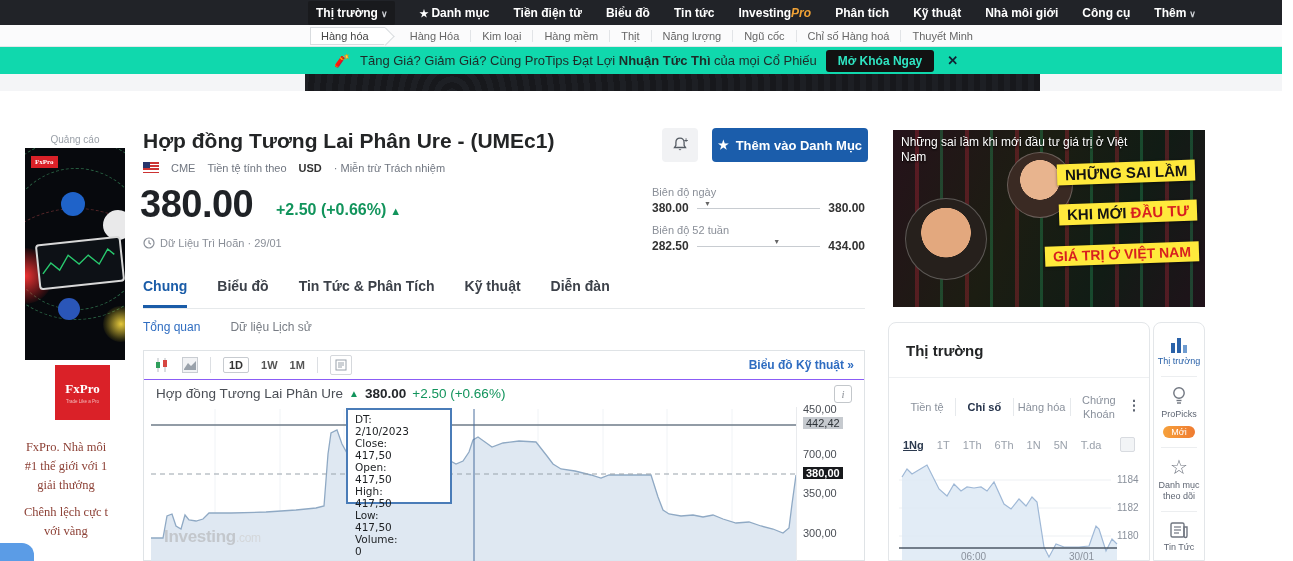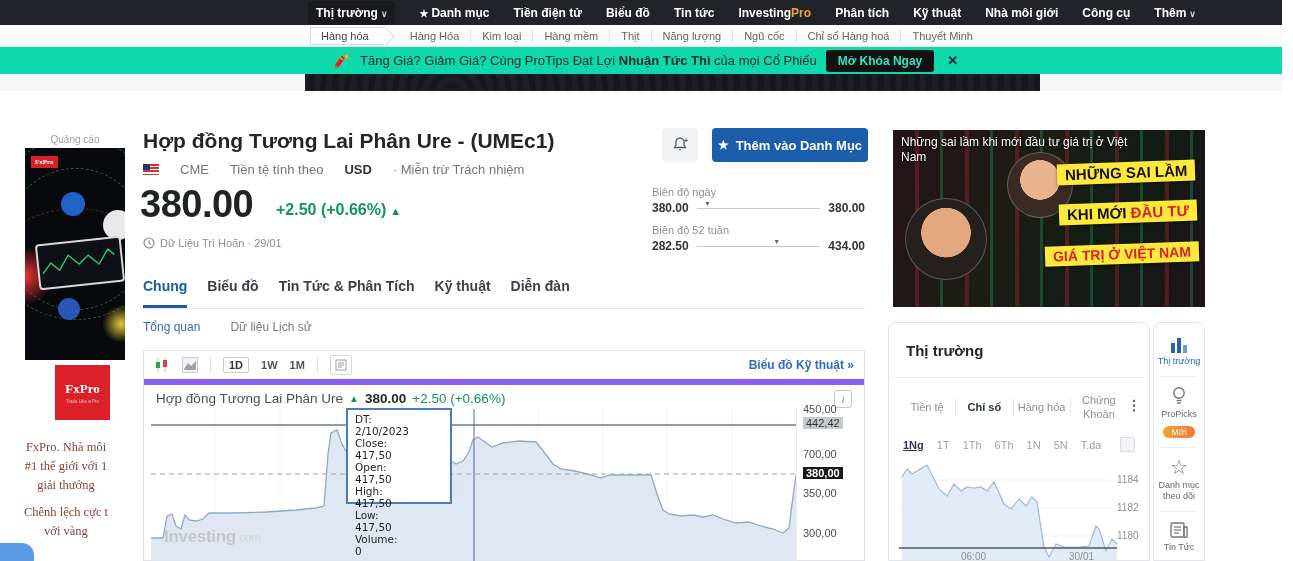--- a/index.html
+++ b/index.html
@@ -5,21 +5,21 @@
   html,body{margin:0;padding:0;background:#fff;}
   #page{position:relative;width:1282px;height:561px;overflow:hidden;background:#fff;
         font-family:"Liberation Sans",sans-serif;-webkit-font-smoothing:antialiased;}
   .abs{position:absolute;}
   
   #topbar{left:0;top:0;width:1293px;height:25px;background:#212328;display:flex;align-items:center;padding-left:308px;box-sizing:border-box;gap:24px;}
   .topnav-item{color:#fff;font-size:12px;font-weight:bold;white-space:nowrap;cursor:pointer;}
   .topnav-item .caret{font-size:9px;color:#cfd2d6;margin-left:3px;}
   .topnav-item .star{font-size:10px;margin-right:3px;color:#fff;}
   #nav-thitruong{background:#191a1d;padding:5px 8px;border-radius:2px;}
-  .pro-orange{color:#f0a236;}
+  .pro-orange{color:#f0a236;font-style:italic;}
   
   #subnav{left:0;top:25px;width:1293px;height:22px;background:#fbfbfc;border-bottom:1px solid #e4e6e8;display:flex;align-items:center;padding-left:310px;box-sizing:border-box;}
   .crumb{position:relative;background:#fff;border:1px solid #d9dcdf;border-right:none;font-size:11px;color:#444;padding:2px 16px 2px 10px;margin-right:14px;}
   .crumb:after{content:"";position:absolute;right:-7px;top:2px;width:12px;height:12px;background:#fff;border-top:1px solid #d9dcdf;border-right:1px solid #d9dcdf;transform:rotate(45deg);}
   .subnav-item{font-size:11px;color:#666;padding:0 11px;border-right:1px solid #e2e4e7;cursor:pointer;white-space:nowrap;}
   .subnav-item:last-child{border-right:none;}
   
   #promo{left:0;top:47px;width:1293px;height:27px;background:#10d8ad;display:flex;align-items:center;justify-content:center;gap:9px;}
   #promo .ptext{font-size:13px;color:#1e2b28;}
   #promo .ptext b{font-weight:bold;}
@@ -41,48 +41,48 @@
   #fxpro-chip{position:absolute;left:6px;top:8px;background:#da2128;color:#fff;font-family:"Liberation Serif",serif;font-size:7px;font-weight:bold;padding:2px 4px;}
   #ad-phone{position:absolute;left:12px;top:92px;width:82px;height:42px;background:#0d1116;border:2px solid #d8d8d8;border-radius:4px;transform:rotate(-6deg);}
   #fxpro-logo{left:55px;top:365px;width:55px;height:55px;background:#da2128;display:flex;flex-direction:column;align-items:center;justify-content:center;}
   #fxpro-logo .big{color:#fff;font-family:"Liberation Serif",serif;font-weight:bold;font-size:13px;}
   #fxpro-logo .sub{color:#f3bcbc;font-size:4.5px;margin-top:2px;}
   #ad-text{left:0px;top:438px;width:132px;text-align:center;font-family:"Liberation Serif",serif;font-size:12.5px;line-height:19px;color:#8d4136;}
   #ad-text .para2{margin-top:8px;}
   #feedback-bubble{left:0;top:543px;width:34px;height:18px;background:#5b9ce6;border-radius:0 12px 0 0;}
   
   #title{left:143px;top:129px;font-size:21px;font-weight:bold;color:#232526;}
-  #meta{left:143px;top:162px;display:flex;align-items:center;gap:21px;font-size:13px;color:#707680;}
+  #meta{left:143px;top:162px;display:flex;align-items:flex-start;gap:12px;font-size:11px;color:#707680;}
   #meta .flag{width:16px;height:11px;position:relative;background:repeating-linear-gradient(#c33 0 1.6px,#fff 1.6px 3.2px);}
   #meta .flag:after{content:"";position:absolute;left:0;top:0;width:7px;height:6px;background:#27356b;}
   #meta .usd{color:#333;font-weight:bold;}
   #bell-btn{left:662px;top:128px;width:36px;height:34px;background:#f1f2f4;border-radius:4px;display:flex;align-items:center;justify-content:center;cursor:pointer;}
   #add-btn{left:712px;top:128px;width:156px;height:34px;background:#1b5dab;border-radius:4px;color:#fff;font-size:13px;font-weight:bold;display:flex;align-items:center;justify-content:center;gap:7px;cursor:pointer;}
   #add-btn .star{font-size:12px;}
   #price{left:140px;top:183px;font-size:38px;font-weight:bold;color:#1f2226;letter-spacing:-.5px;}
   #change{left:276px;top:201px;font-size:16px;font-weight:bold;color:#12945c;}
   #change .arr{font-size:11px;margin-left:4px;}
   #delayed{left:143px;top:237px;display:flex;align-items:center;gap:5px;font-size:11px;color:#8a8f98;}
   
   #ranges{left:652px;top:186px;width:213px;}
   .rng-label{font-size:11px;color:#8a8f98;margin-bottom:3px;}
   .rng-row{display:flex;align-items:center;gap:8px;margin-bottom:9px;}
   .rng-row .val{font-size:12px;font-weight:bold;color:#333;}
   .rng-line{flex:1;height:1px;background:#c8ccd1;position:relative;}
   .rng-marker{position:absolute;top:-8px;font-size:7px;color:#666;}
   
-  #tabs{left:143px;top:278px;width:722px;display:flex;gap:20px;border-bottom:1px solid #e6e9eb;}
+  #tabs{left:143px;top:278px;width:722px;display:flex;gap:30px;border-bottom:1px solid #e6e9eb;}
   .tab{font-size:14px;font-weight:bold;color:#3c4149;padding-bottom:11px;cursor:pointer;white-space:nowrap;}
   .tab.active{color:#1a5ca8;border-bottom:3px solid #1a5ca8;}
   #subtabs{left:143px;top:320px;display:flex;gap:30px;}
   .subtab{font-size:12px;color:#777c84;cursor:pointer;}
   .subtab.active{color:#2f6dc1;}
   
   #chart-card{left:143px;top:350px;width:722px;height:211px;border:1px solid #dfe3e6;box-sizing:border-box;background:#fff;}
-  #chart-toolbar{height:28px;border-bottom:6px solid #8b5cf6;display:flex;align-items:center;padding:0 10px;gap:12px;}
+  #chart-toolbar{height:28px;border-bottom:1px solid #8b5cf6;display:flex;align-items:center;padding:0 10px;gap:12px;}
   .tb-divider{width:1px;height:16px;background:#dcdfe3;}
   .range-chip{font-size:11px;font-weight:bold;color:#555;cursor:pointer;}
   .range-chip.active{border:1px solid #c7cbd0;border-radius:2px;padding:1px 5px;color:#333;background:#fff;}
   #news-box{width:20px;height:18px;border:1px solid #d5d8dc;border-radius:2px;display:flex;align-items:center;justify-content:center;cursor:pointer;}
   #tech-link{margin-left:auto;font-size:12px;font-weight:bold;color:#2f6dc1;cursor:pointer;}
   #chart-subhead{height:27px;display:flex;align-items:center;padding:0 12px;gap:6px;font-size:13.5px;color:#4a4e55;}
   #chart-subhead .up{color:#12945c;font-size:10px;}
   #chart-subhead .p{font-weight:bold;color:#24272b;}
   #chart-subhead .c{color:#12945c;}
   #info-icon{margin-left:auto;width:16px;height:16px;border:1px solid #c3c7cb;border-radius:3px;color:#8a8f96;font-size:11px;font-style:italic;font-family:"Liberation Serif",serif;display:flex;align-items:center;justify-content:center;cursor:pointer;}

